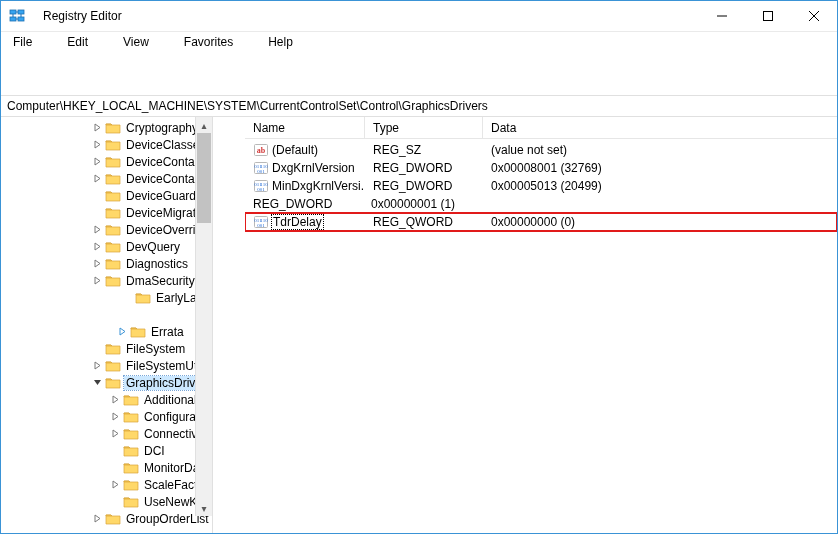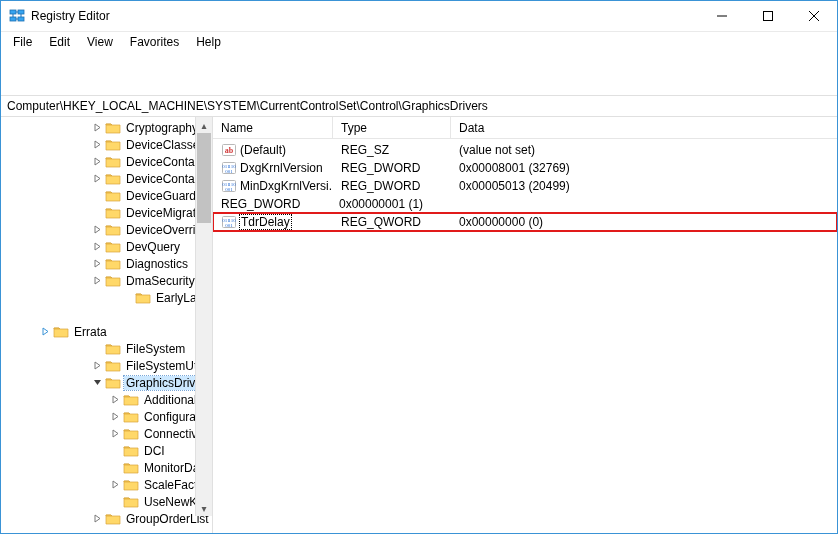--- a/index.html
+++ b/index.html
@@ -17,20 +17,21 @@
     display: flex;
     flex-direction: column;
     position: relative;
   }
   .titlebar {
     height: 30px;
     display: flex;
     align-items: center;
     padding-left: 8px;
     background: #fff;
+    gap: 12px;
   }
   .titlebar .app-icon {
     width: 16px; height: 16px;
     margin-right: 6px;
     display: inline-flex;
   }
   .titlebar .title {
     font-size: 12px;
     flex: 1;
   }
@@ -38,21 +39,21 @@
   .win-btn {
     width: 46px; height: 30px;
     display: flex; align-items: center; justify-content: center;
     color: #333;
   }
   .menubar {
     height: 20px;
     display: flex;
     align-items: center;
     padding: 0 4px;
-    gap: 1px;
+    gap: 19px;
     border-top: 1px solid #eaeaea;
   }
   .menu-item {
     padding: 1px 8px;
     font-size: 12px;
   }
   .addressbar {
     height: 22px;
     border-top: 1px solid #e0e0e0;
     border-bottom: 1px solid #e0e0e0;
@@ -108,20 +109,21 @@
   .folder-icon svg { display:block; }
   .node-label { padding: 0 2px; }
   .node.selected .node-label {
     background: #cce8ff;
     outline: 1px dotted #7aa7d8;
   }
   .list-pane {
     flex: 1;
     overflow: auto;
     position: relative;
+    margin-left: 32px;
   }
   .list-header {
     height: 22px;
     display: flex;
     border-bottom: 1px solid #e6e6e6;
     font-size: 12px;
     align-items: stretch;
   }
   .col {
     display: flex;
@@ -386,21 +388,21 @@
                 </svg>
               </span>
               <span class="folder-icon">
                 <svg width="16" height="14" viewBox="0 0 16 14">
                   <path d="M1 3 L1 12 L15 12 L15 4 L7 4 L6 3 Z" fill="#ffd869" stroke="#d9a43b" stroke-width="0.7"></path>
                   <path d="M1 3 L6 3 L7 4 L1 4 Z" fill="#f7c94f" stroke="#d9a43b" stroke-width="0.7"></path>
                 </svg>
               </span>
               <span class="node-label">Els</span>
             </div>
-            <div class="node" style="padding-left: 38px;">
+            <div class="node" style="padding-left: 115px;">
               <span class="expander">
                 <svg width="9" height="9">
                   <path d="M2 1 L7 4.5 L2 8 Z" fill="none" stroke="#3a93d6" stroke-width="1"></path>
                 </svg>
               </span>
               <span class="folder-icon">
                 <svg width="16" height="14" viewBox="0 0 16 14">
                   <path d="M1 3 L1 12 L15 12 L15 4 L7 4 L6 3 Z" fill="#ffd869" stroke="#d9a43b" stroke-width="0.7"></path>
                   <path d="M1 3 L6 3 L7 4 L1 4 Z" fill="#f7c94f" stroke="#d9a43b" stroke-width="0.7"></path>
                 </svg>

